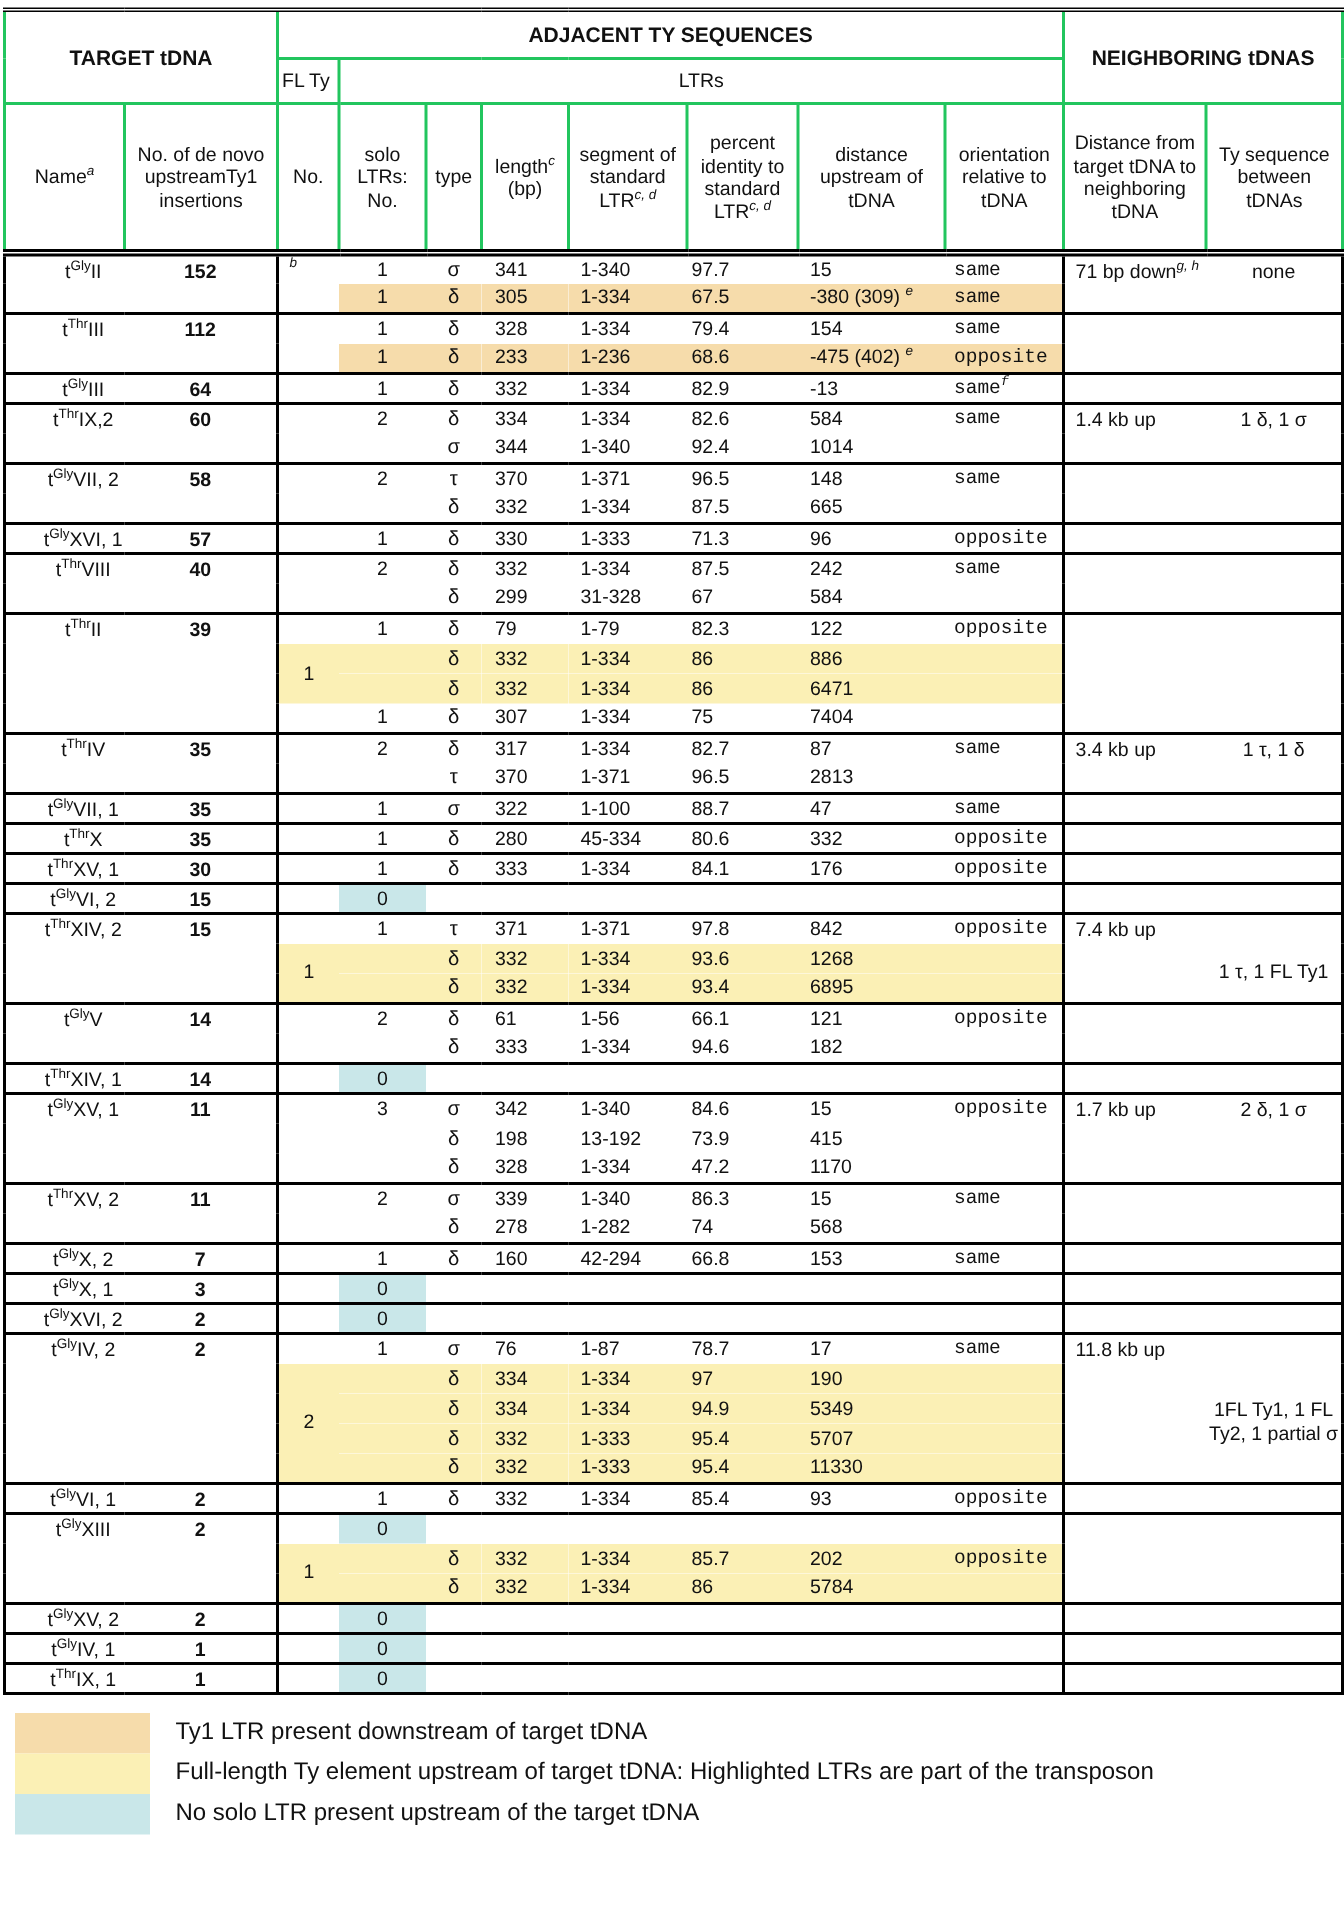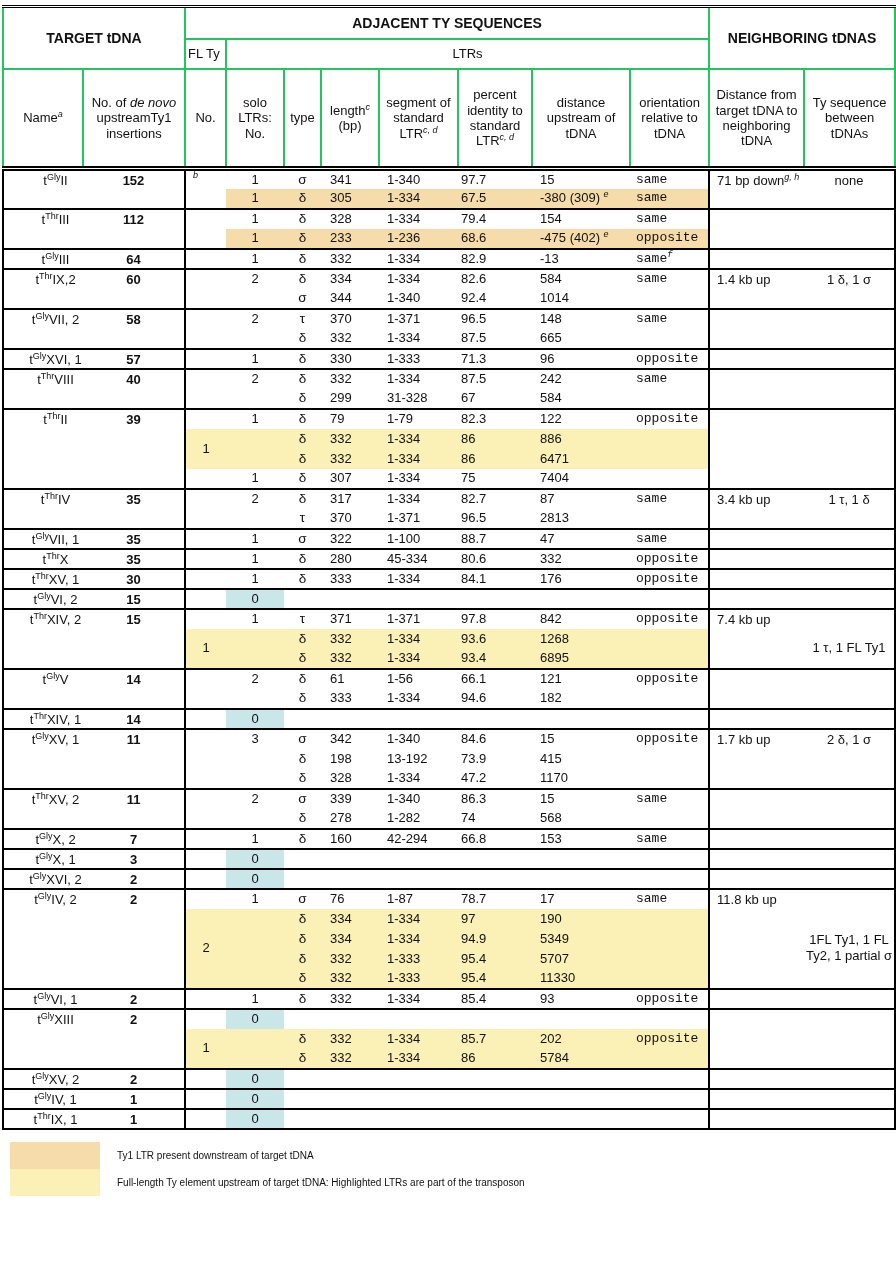--- a/index.html
+++ b/index.html
@@ -41,21 +41,21 @@
 
   .hl-o { background:var(--hl-o); }
   .hl-y { background:var(--hl-y); }
   .hl-b { background:var(--hl-b); }
 
   sup { font-size:9px; line-height:0; }
 
   .legend { margin-top:12px; }
   .legend-row { display:flex; align-items:center; height:27px; }
   .legend-swatch { width:90px; height:27px; margin-left:8px; flex:0 0 auto; }
-  .legend-label { margin-left:17px; font-size:10px; white-space:nowrap; }
+  .legend-label { margin-left:17px; font-size:16px; white-space:nowrap; }
 </style>
 </head>
 <body>
 
 <div class="page">
   <table>
     <colgroup>
       <col style="width:80px">
         <col style="width:102px">
         <col style="width:41px">
@@ -74,21 +74,21 @@
         <th colspan="2" rowspan="2" class="sec-title">TARGET tDNA</th>
         <th colspan="8" class="sec-title">ADJACENT TY SEQUENCES</th>
         <th colspan="2" rowspan="2" class="sec-title">NEIGHBORING tDNAS</th>
       </tr>
       <tr class="r2">
         <th class="fl-head">FL Ty</th>
         <th colspan="7">LTRs</th>
       </tr>
       <tr class="r3">
         <th><span>Name</span><sup style="font-style: italic;">a</sup></th>
-        <th><span>No. of </span><span style="font-style: italic; text-align: center;">de novo</span><span> upstreamTy1 insertions</span></th>
+        <th><span>No. of </span><span style=" text-align: center;">de novo</span><span> upstreamTy1 insertions</span></th>
         <th>No.</th>
         <th>solo LTRs: No.</th>
         <th>type</th>
         <th><span>length</span><sup style="font-style: italic;">c</sup><span> (bp)</span></th>
         <th><span>segment of standard LTR</span><sup style="font-style: italic;">c, d</sup></th>
         <th><span>percent identity to standard LTR</span><sup style="font-style: italic;">c, d</sup></th>
         <th>distance upstream of tDNA</th>
         <th>orientation relative to tDNA</th>
         <th>Distance from target tDNA to neighboring tDNA</th>
         <th>Ty sequence between tDNAs</th>
@@ -682,14 +682,18 @@
 
   <div class="legend" id="legend">
       <div class="legend-row">
         <div class="legend-swatch" style="background: rgb(246, 220, 171);"></div>
         <div class="legend-label">Ty1 LTR present downstream of target tDNA</div>
       </div>
       <div class="legend-row">
         <div class="legend-swatch" style="background: rgb(251, 240, 181);"></div>
         <div class="legend-label">Full-length Ty element upstream of target tDNA: Highlighted LTRs are part of the transposon</div>
       </div>
+      <div class="legend-row">
+        <div class="legend-swatch" style="background: rgb(201, 231, 233);"></div>
+        <div class="legend-label">No solo LTR present upstream of the target tDNA</div>
+      </div>
     </div>
 </div>
 
 </body></html>

